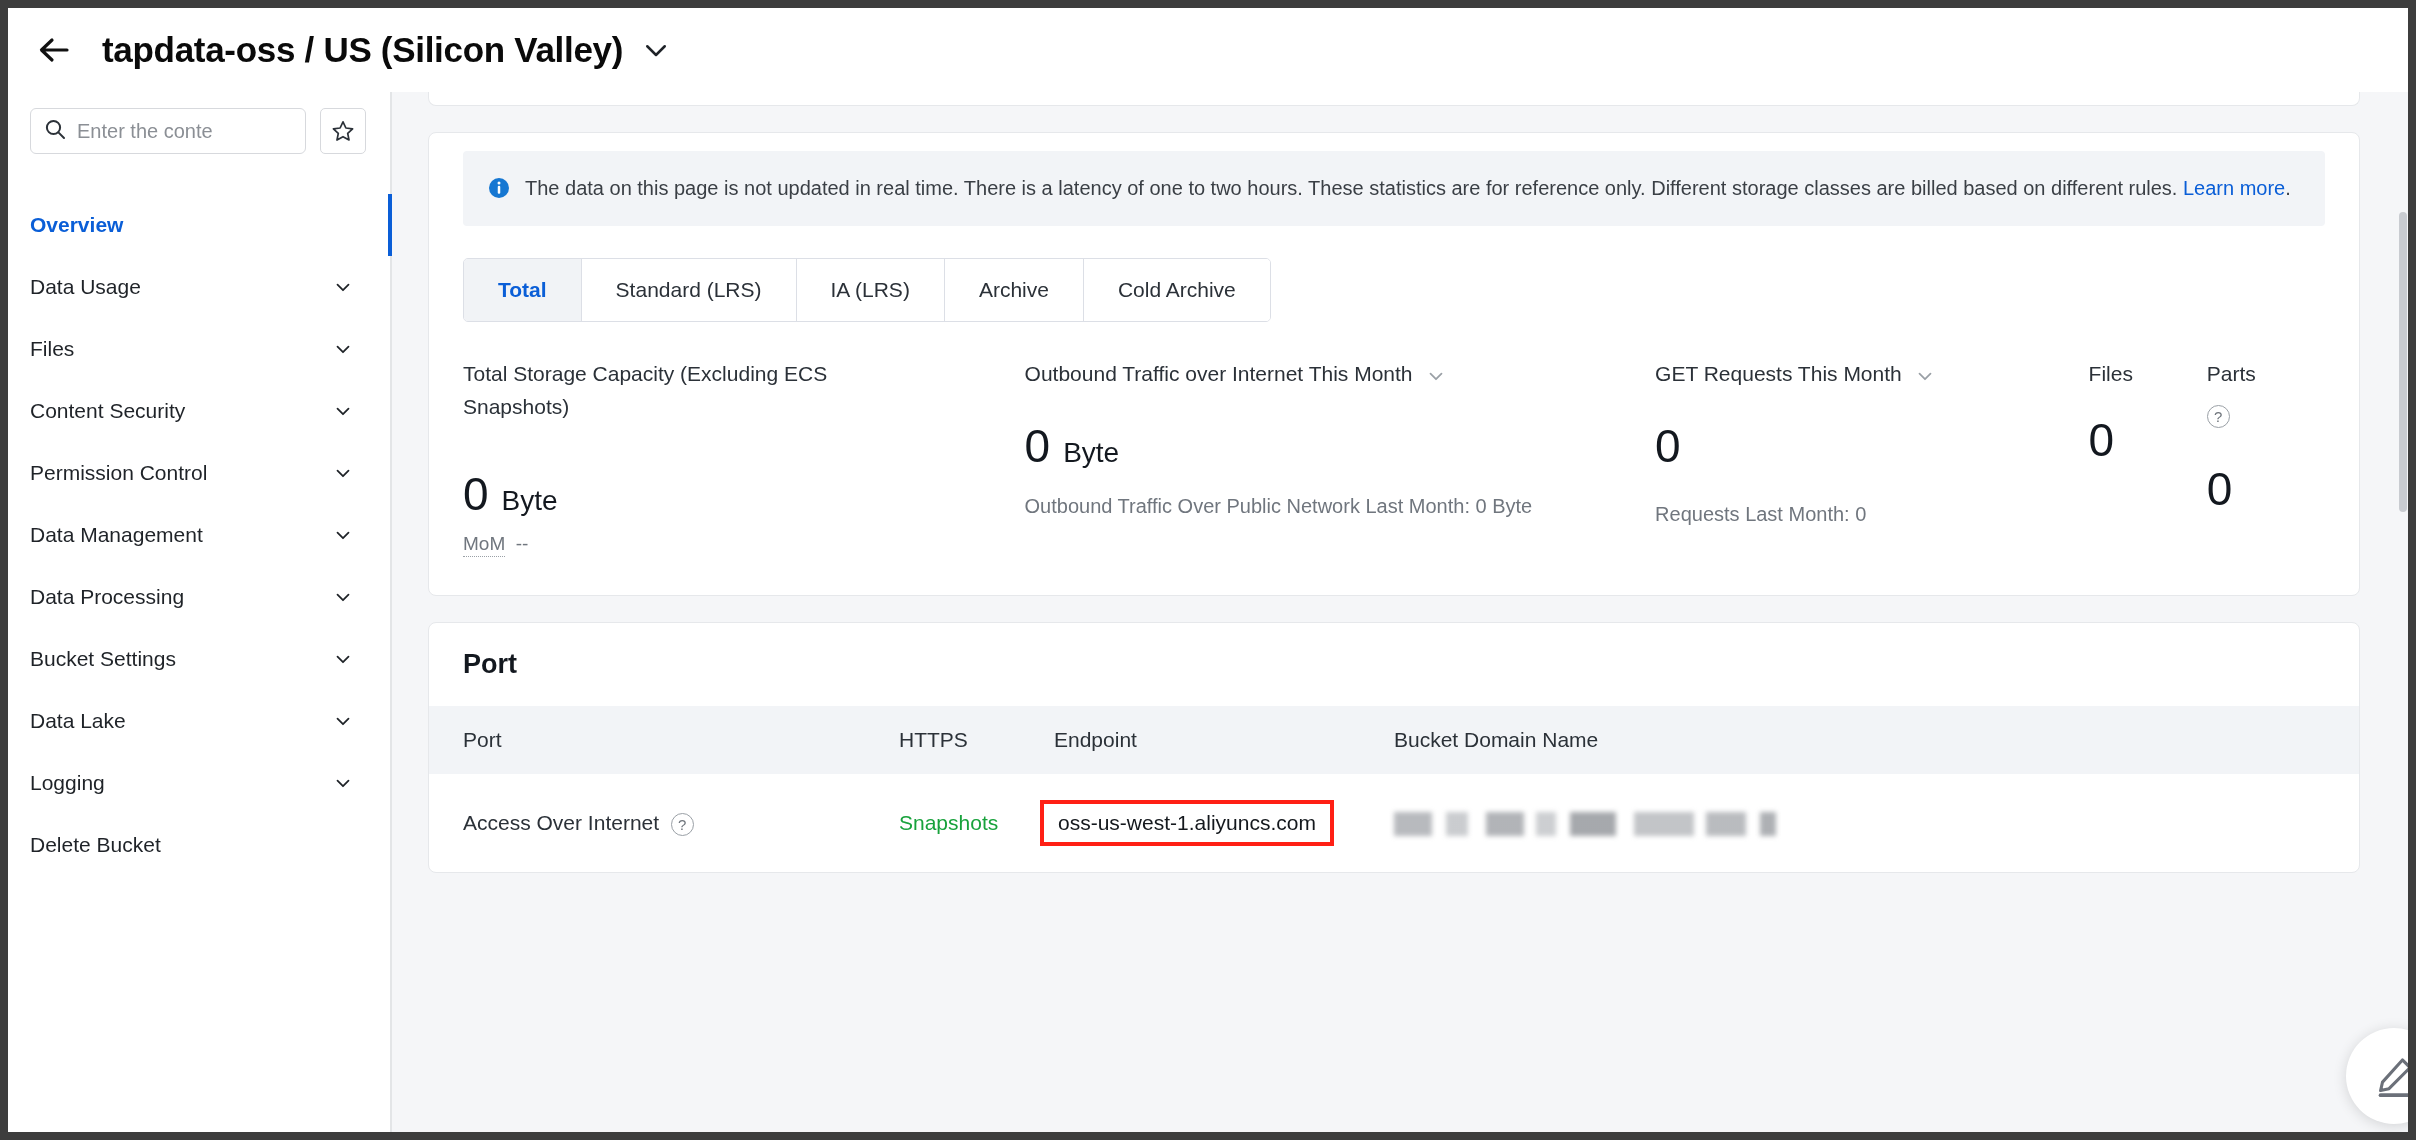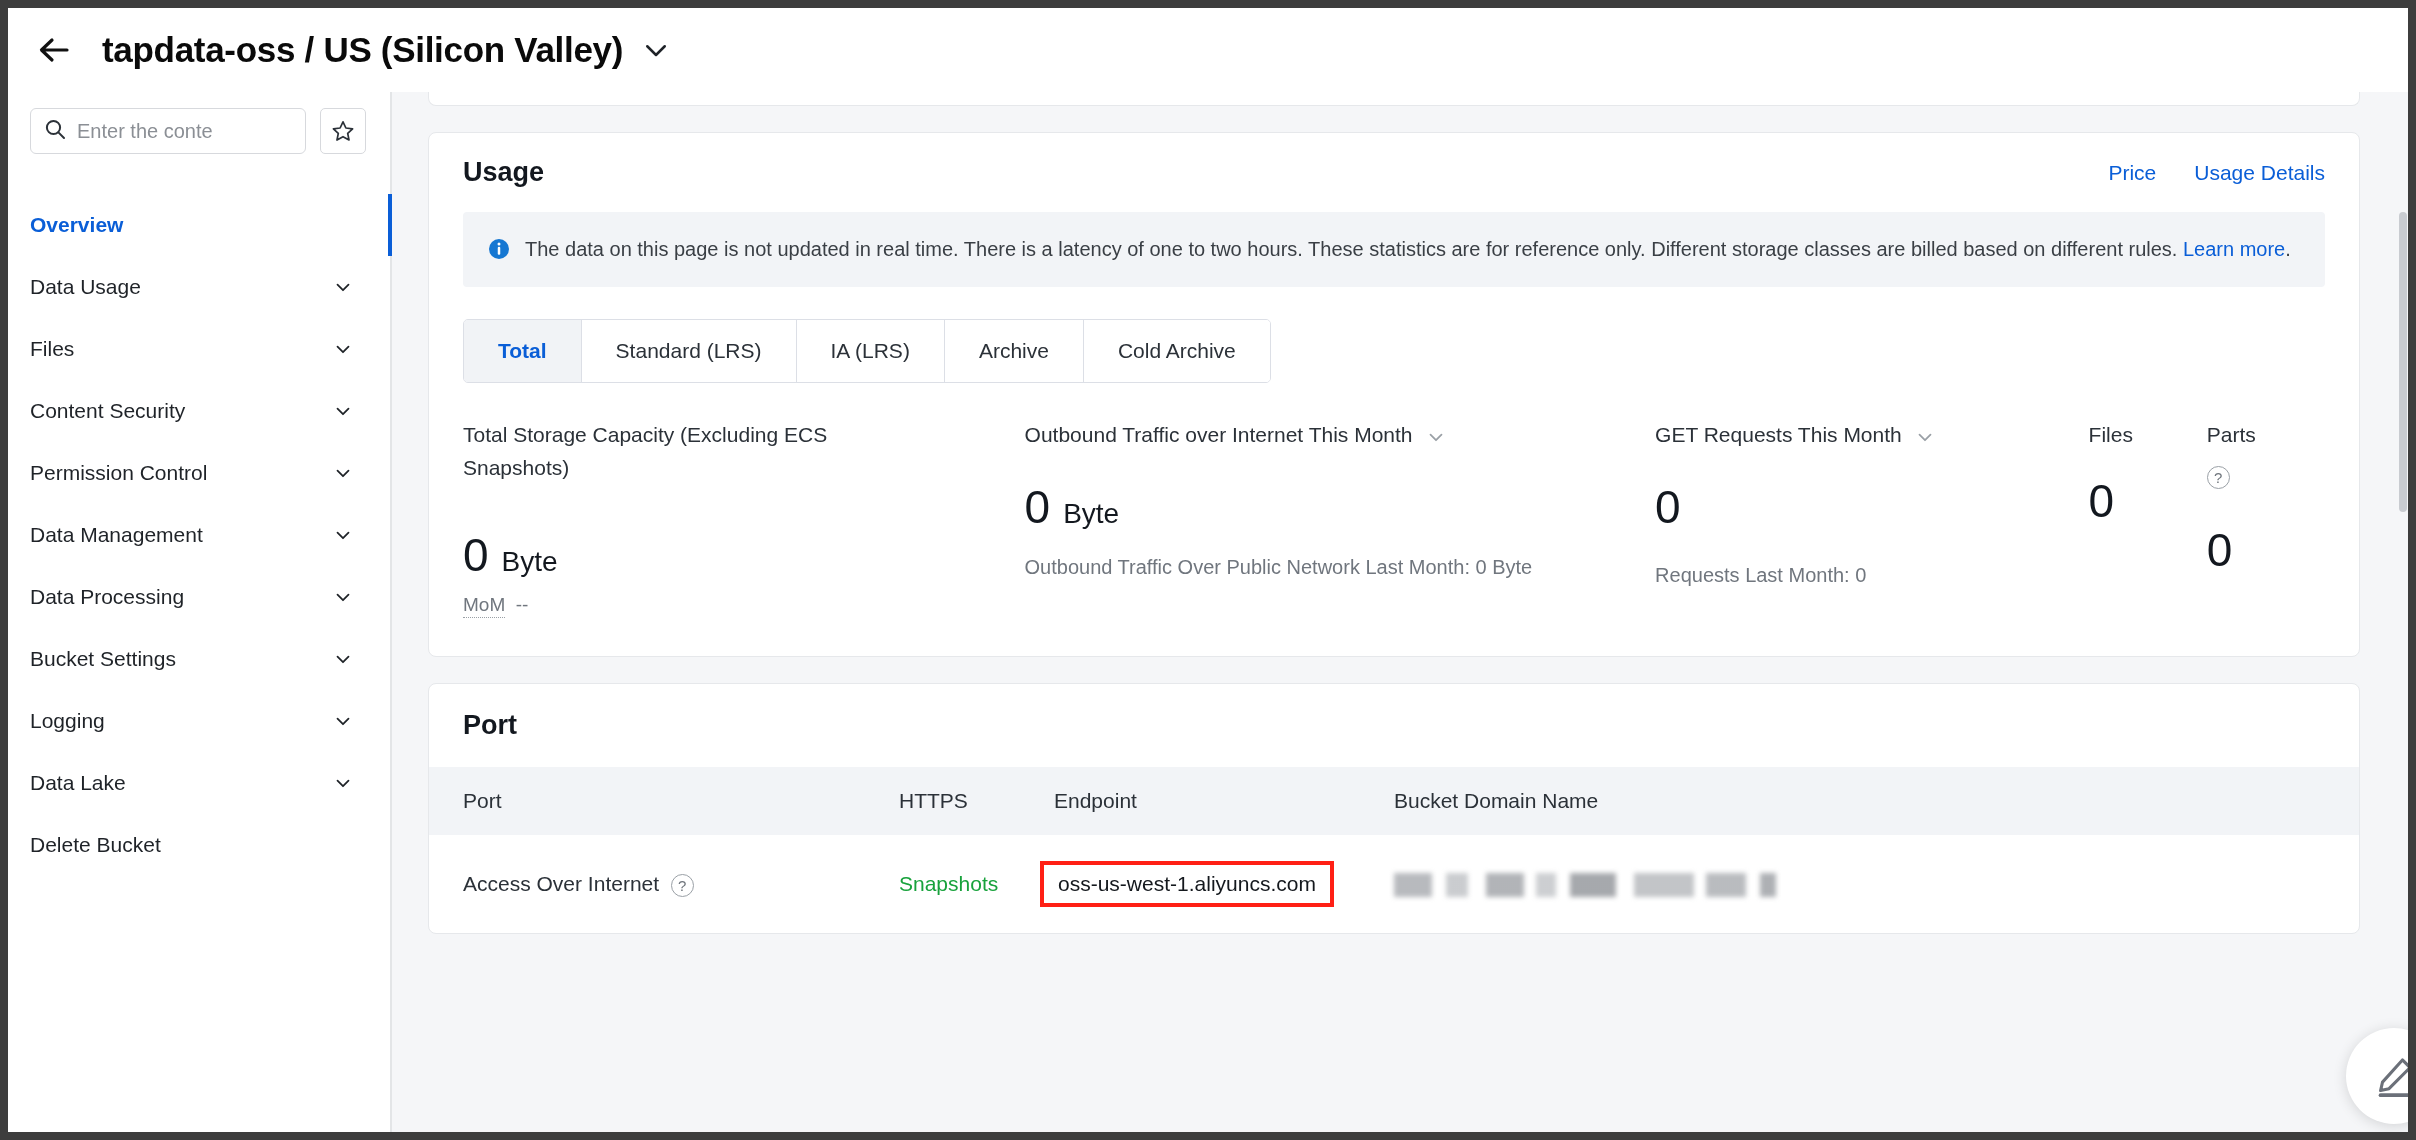--- a/index.html
+++ b/index.html
@@ -490,57 +490,50 @@
         <div class="nav-item">
           <span class="nav-label">Bucket Settings</span>
           <span class="chev">
             <svg width="22" height="22" viewBox="0 0 24 24">
                   <path d="M6 9.5 L12 15.5 L18 9.5" fill="none" stroke="#1f2328" stroke-width="1.9" stroke-linecap="round" stroke-linejoin="round"></path>
                 </svg>
           </span>
         </div>
 
         <div class="nav-item">
+          <span class="nav-label">Data Lake</span>
+          <span class="chev">
+            <svg width="22" height="22" viewBox="0 0 24 24">
+                  <path d="M6 9.5 L12 15.5 L18 9.5" fill="none" stroke="#1f2328" stroke-width="1.9" stroke-linecap="round" stroke-linejoin="round"></path>
+                </svg>
+          </span>
+        </div>
+
+        <div class="nav-item">
           <span class="nav-label">Logging</span>
-          <span class="chev">
-            <svg width="22" height="22" viewBox="0 0 24 24">
-                  <path d="M6 9.5 L12 15.5 L18 9.5" fill="none" stroke="#1f2328" stroke-width="1.9" stroke-linecap="round" stroke-linejoin="round"></path>
-                </svg>
-          </span>
-        </div>
-
-        <div class="nav-item">
-          <span class="nav-label">Data Lake</span>
           <span class="chev">
             <svg width="22" height="22" viewBox="0 0 24 24">
                   <path d="M6 9.5 L12 15.5 L18 9.5" fill="none" stroke="#1f2328" stroke-width="1.9" stroke-linecap="round" stroke-linejoin="round"></path>
                 </svg>
           </span>
         </div>
 
         <div class="nav-item">
           <span class="nav-label">Delete Bucket</span>
         </div>
 
       </div>
     </div>
 
     <div class="content">
 
       <div class="card card-stub"></div>
 
       <div class="card">
 
-        <div class="card-head">
-          <div class="card-title">Usage</div>
-          <div class="head-links">
-            <span class="link">Price</span>
-            <span class="link">Usage Details</span>
-          </div>
-        </div>
 
         <div class="info-banner">
           <span class="info-icon">
             <svg width="24" height="24" viewBox="0 0 24 24" aria-hidden="true">
               <circle cx="12" cy="12" r="10" fill="#1677d2"></circle>
               <circle cx="12" cy="6.9" r="1.5" fill="#ffffff"></circle>
               <rect x="10.75" y="9.8" width="2.5" height="8" rx="1.1" fill="#ffffff"></rect>
             </svg>
           </span>
           <div class="info-text">

